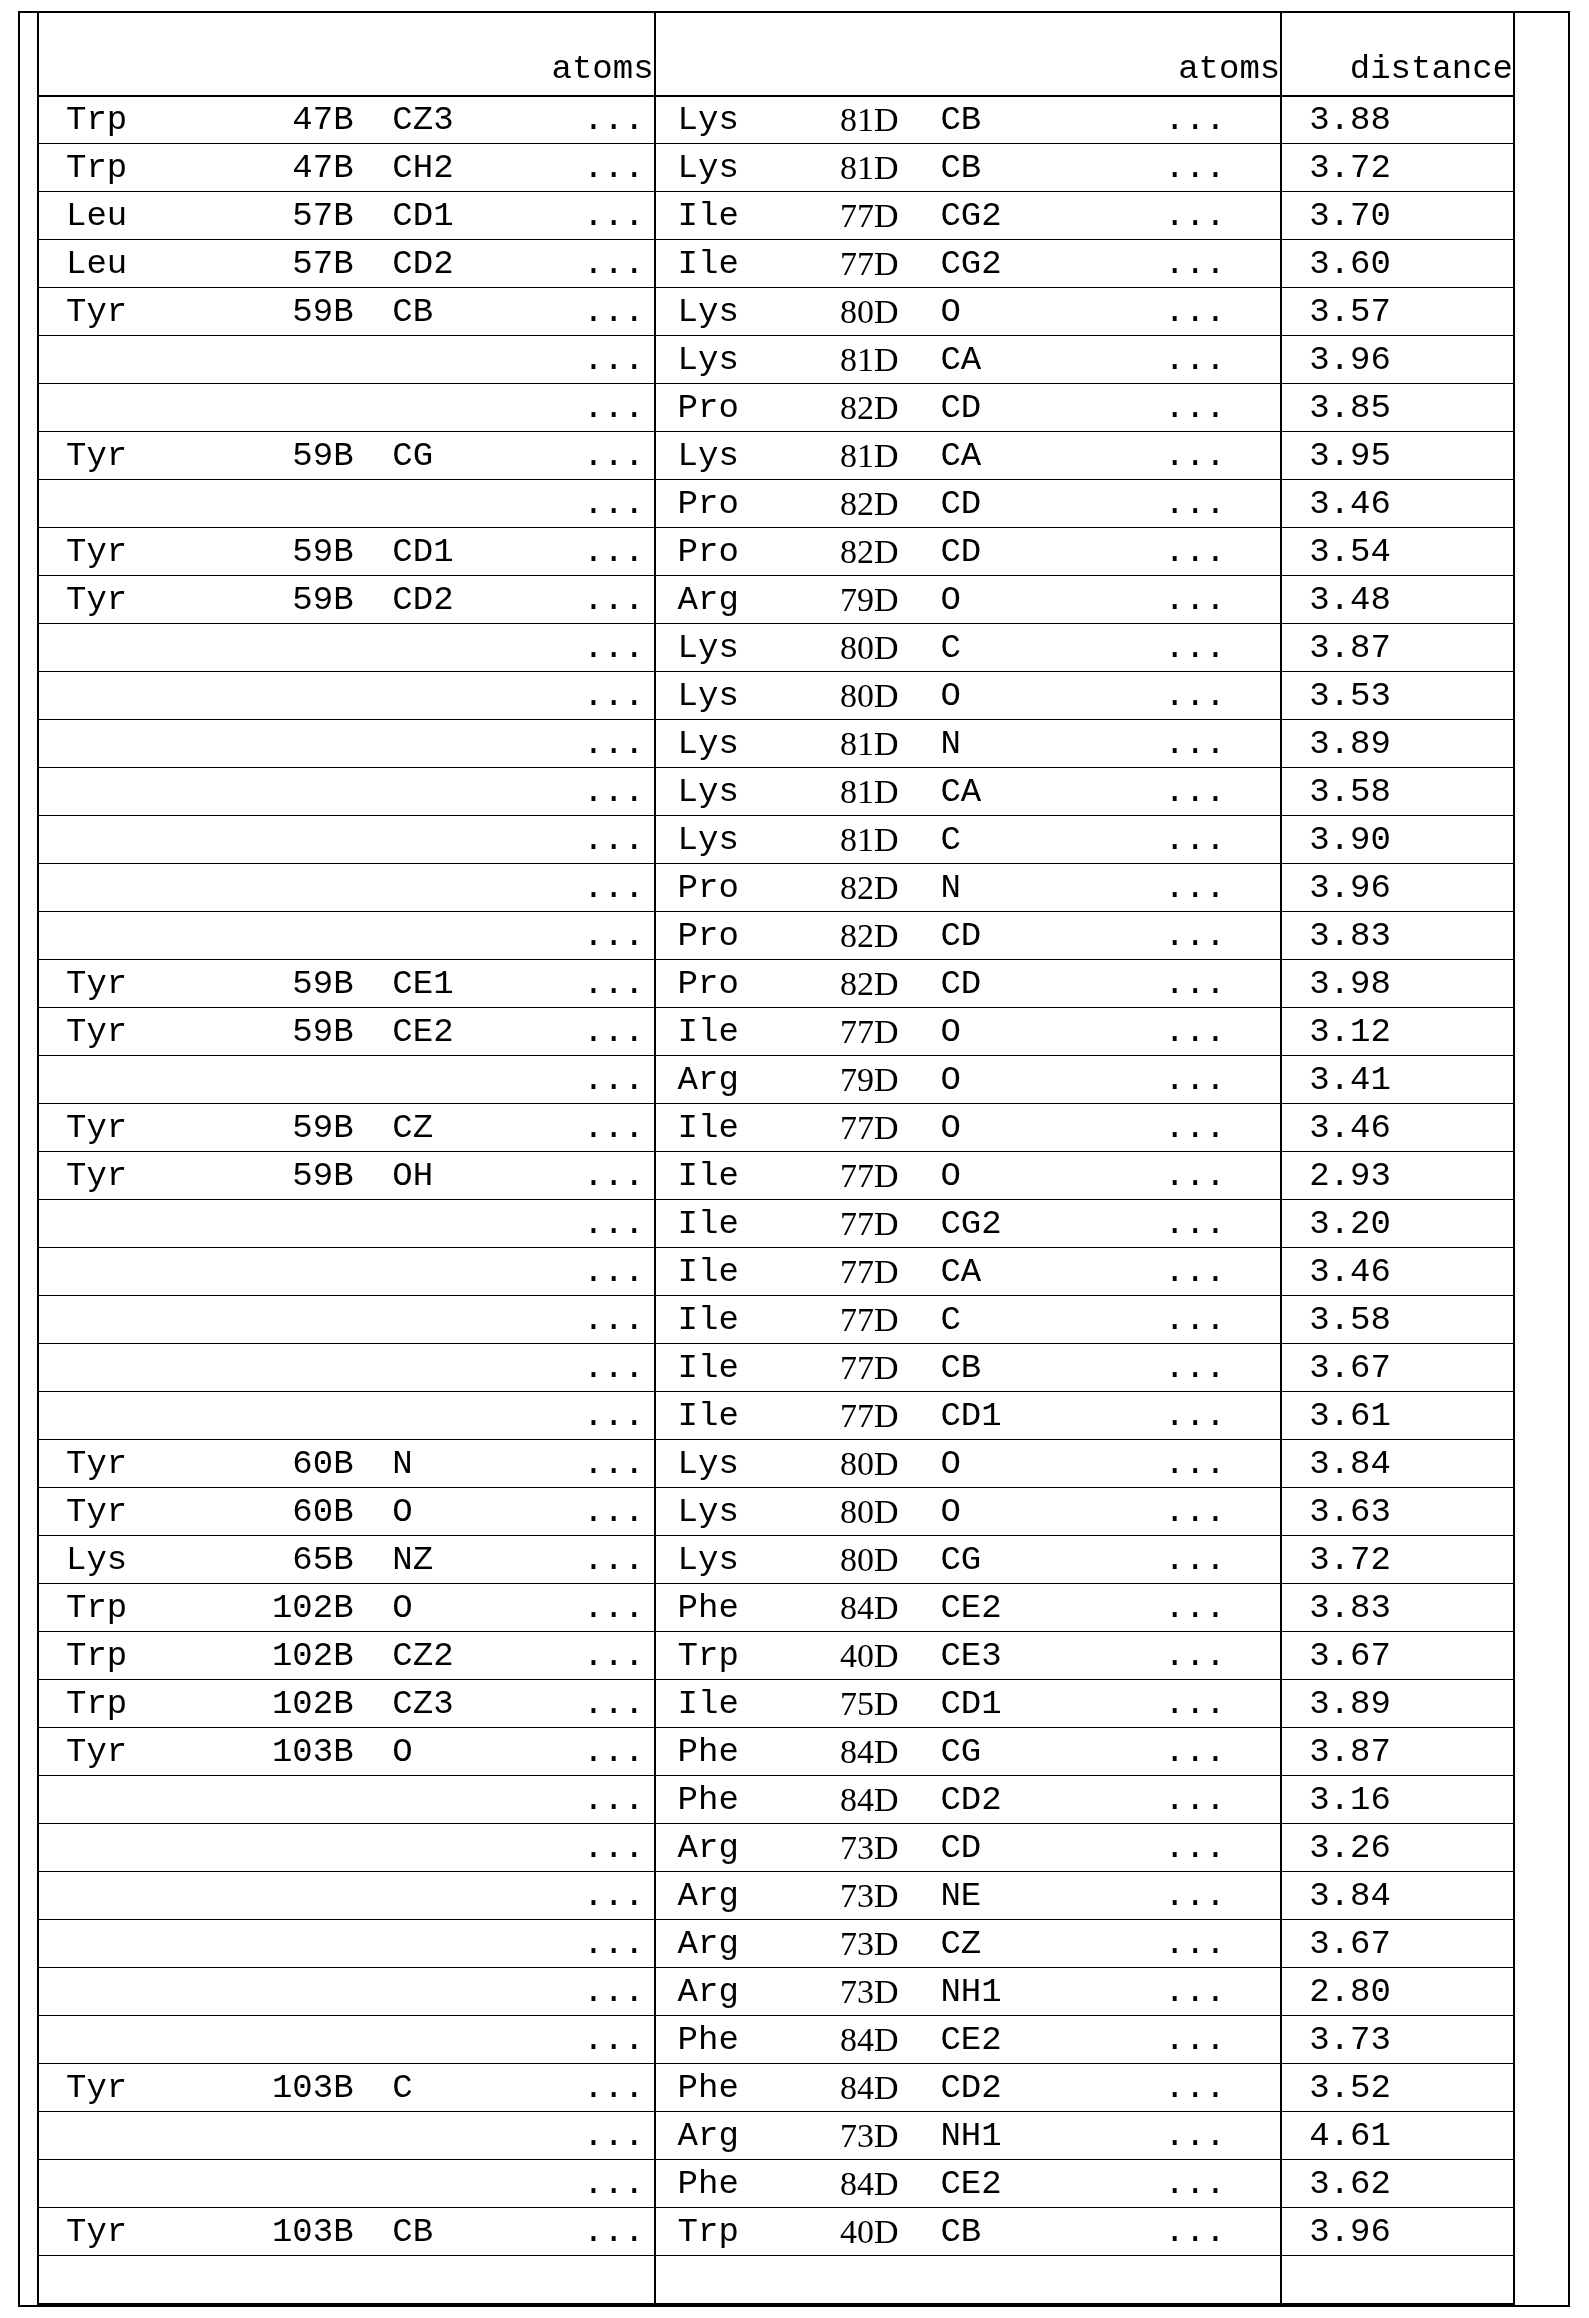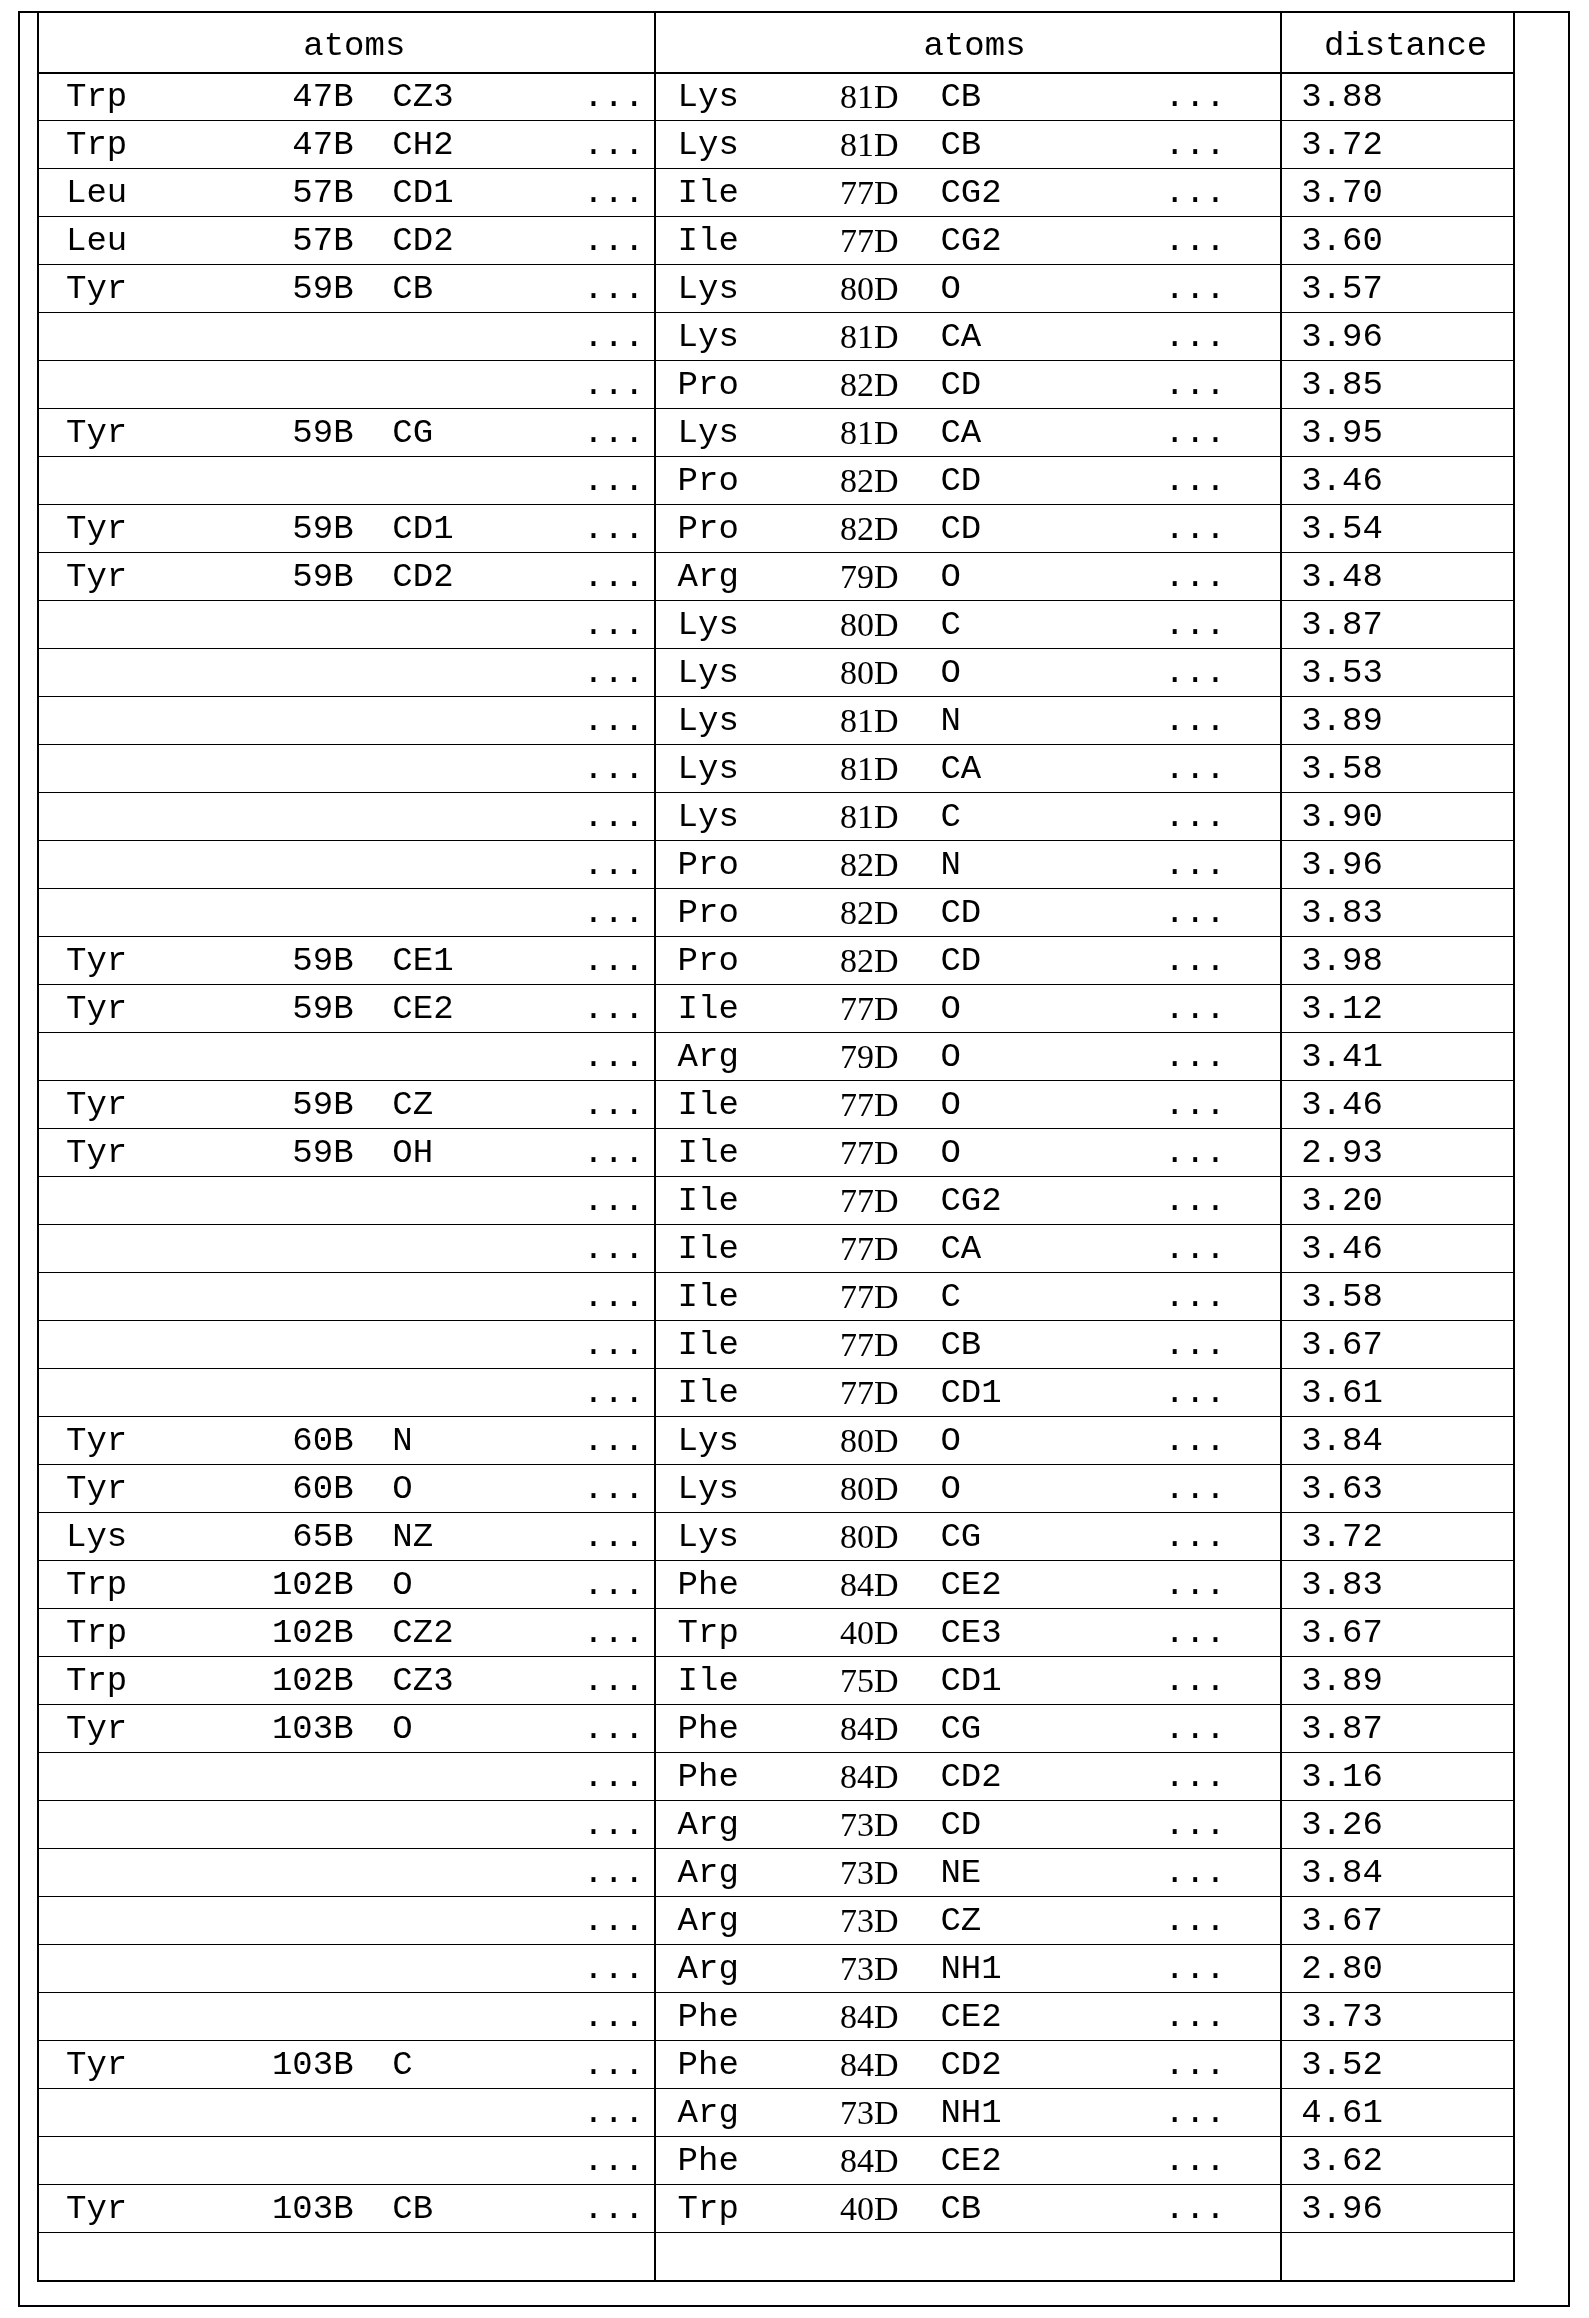--- a/index.html
+++ b/index.html
@@ -40,45 +40,45 @@
   th, td {
     font-size: 34px;
     font-weight: normal;
     padding: 0;
     margin: 0;
     white-space: nowrap;
     overflow: hidden;
     box-sizing: border-box;
   }
   thead th {
-    height: 61px;
+    height: 84px;
     vertical-align: bottom;
     padding-bottom: 7.1px;
-    text-align: center;
+    text-align: right;
     border-bottom: 2.7px solid #000000;
   }
   .h-left  { padding-left: 16px; border-right: 2.7px solid #000000; }
   .h-right { padding-left: 13.3px; border-right: 2.7px solid #000000; }
   .h-dist  { padding-left: 16px; }
   tbody td {
     height: 48px;
     line-height: 44px;
     vertical-align: middle;
     border-top: 1.8px solid #000000;
     text-align: left;
   }
   .c-res1  { padding-left: 27px; }
   .c-num1  { text-align: right; padding-right: 1.8px; }
   .c-atom1 { padding-left: 37px; }
   .c-dots1 { padding-left: 13.3px; border-right: 2.7px solid #000000; }
   .c-res2  { padding-left: 22px; }
   .c-num2  { text-align: right; padding-right: 1.8px; font-family: Liberation Serif, serif; }
   .c-atom2 { padding-left: 40px; }
   .c-dots2 { padding-left: 13.3px; border-right: 2.7px solid #000000; }
-  .c-dist  { padding-left: 19px; }
+  .c-dist  { padding-left: 27px; }
 </style>
 </head>
 <body>
 
 <div class="frame"></div>
 
 <div class="table-clip">
   <table class="contacts">
     <colgroup>
       <col style="width:204px">

